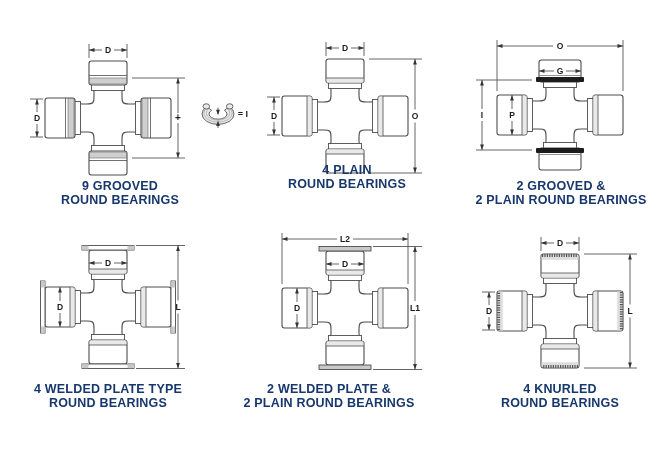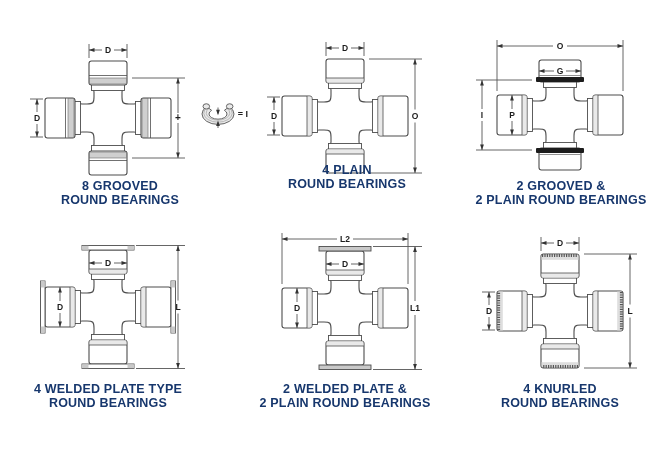--- a/index.html
+++ b/index.html
@@ -350,36 +350,36 @@
         <line x1="24" y1="57" x2="77" y2="57" stroke="#555555" stroke-width="0.9"></line>
         <line x1="70" y1="-57" x2="70" y2="-6.5" stroke="#555555" stroke-width="0.9"></line>
         <line x1="70" y1="6.5" x2="70" y2="57" stroke="#555555" stroke-width="0.9"></line>
         <polygon points="70,-57 71.9,-51.5 68.1,-51.5" fill="#333333"></polygon>
         <polygon points="70,57 68.1,51.5 71.9,51.5" fill="#333333"></polygon>
         <text x="70" y="3" text-anchor="middle" font-family="'Liberation Sans', sans-serif" font-size="8.5" font-weight="bold" fill="#1d1d1d">L</text>
       </g>
     </svg>
 
   <div class="caption" style="left:8px;top:180px">
-    <div>8 GROOVED</div>
+    <div>9 GROOVED</div>
     <div>ROUND BEARINGS</div>
   </div>
   <div class="caption" style="left:235px;top:164px">
     <div>4 PLAIN</div>
     <div>ROUND BEARINGS</div>
   </div>
   <div class="caption" style="left:449px;top:180px">
     <div>2 GROOVED &amp;</div>
     <div>2 PLAIN ROUND BEARINGS</div>
   </div>
   <div class="caption" style="left:-4px;top:383px">
     <div>4 WELDED PLATE TYPE</div>
     <div>ROUND BEARINGS</div>
   </div>
-  <div class="caption" style="left:233px;top:383px">
+  <div class="caption" style="left:217px;top:383px">
     <div>2 WELDED PLATE &amp;</div>
     <div>2 PLAIN ROUND BEARINGS</div>
   </div>
   <div class="caption" style="left:448px;top:383px">
     <div>4 KNURLED</div>
     <div>ROUND BEARINGS</div>
   </div>
 </div>
 
 </body></html>

